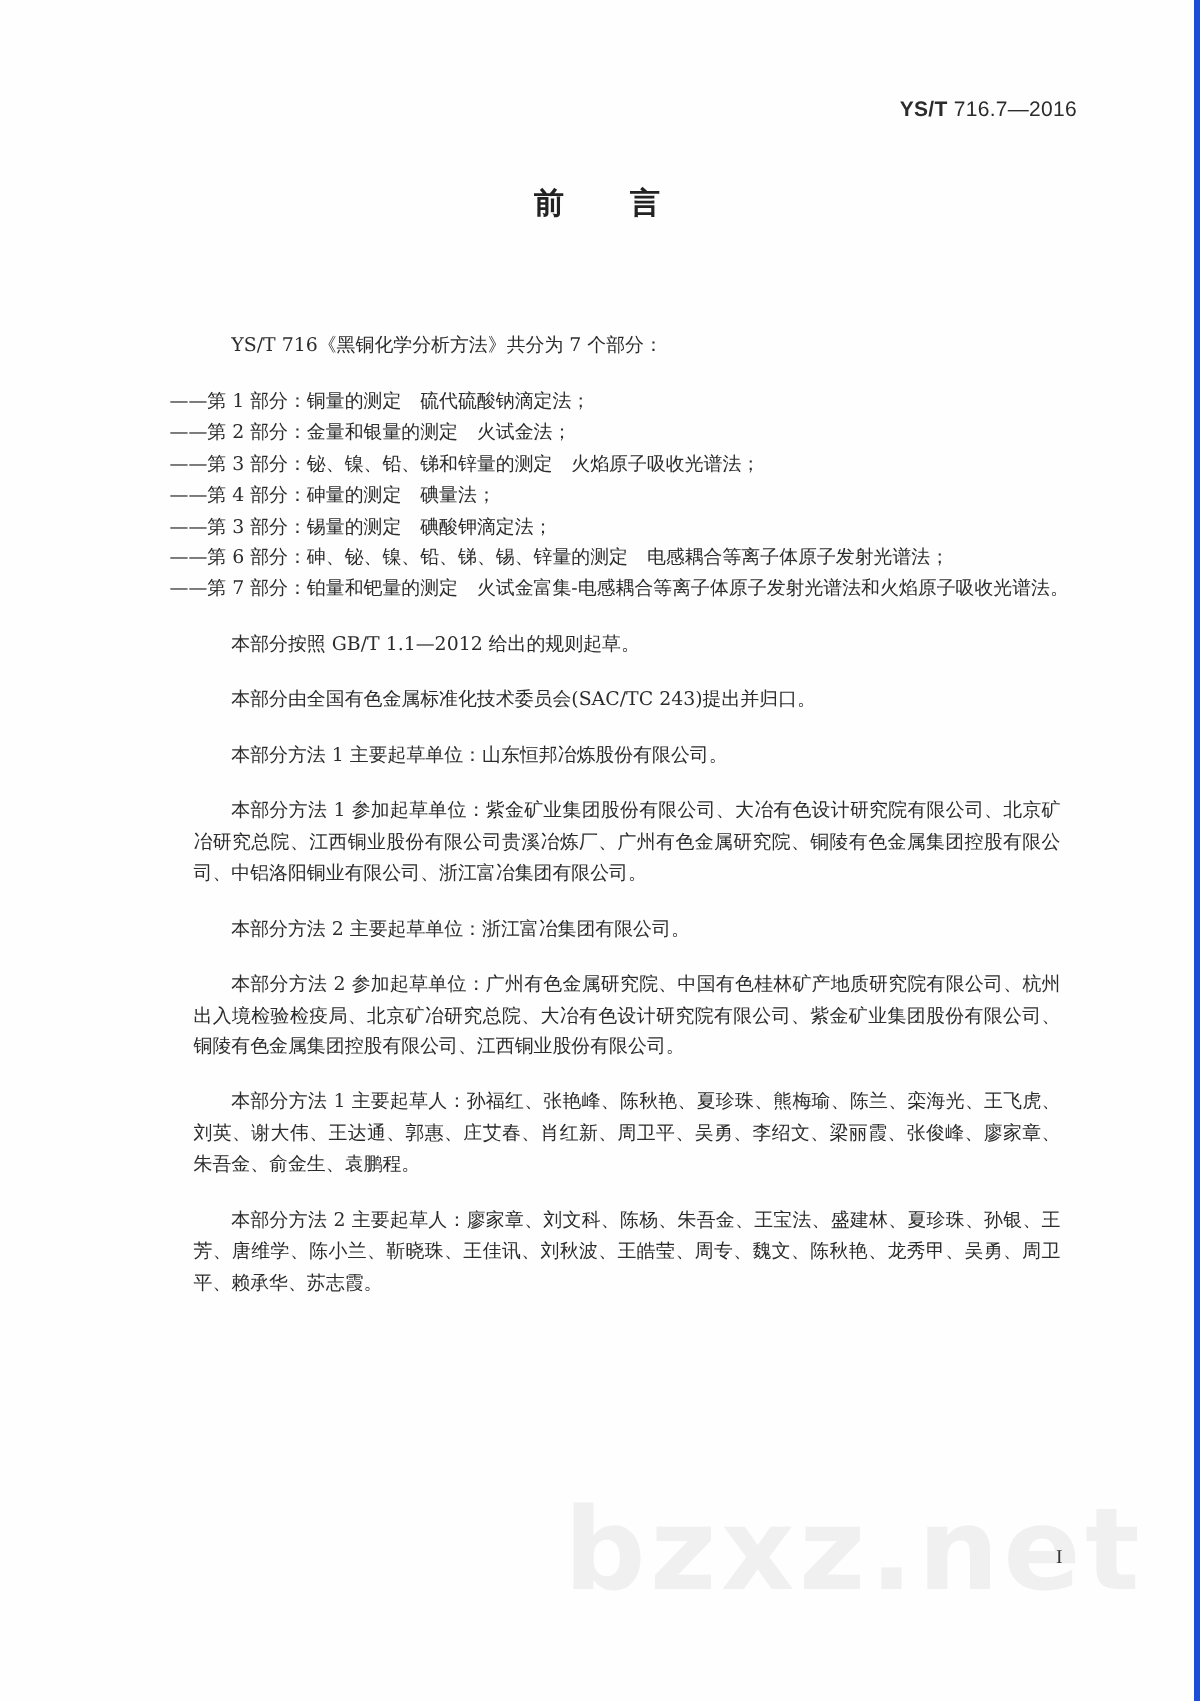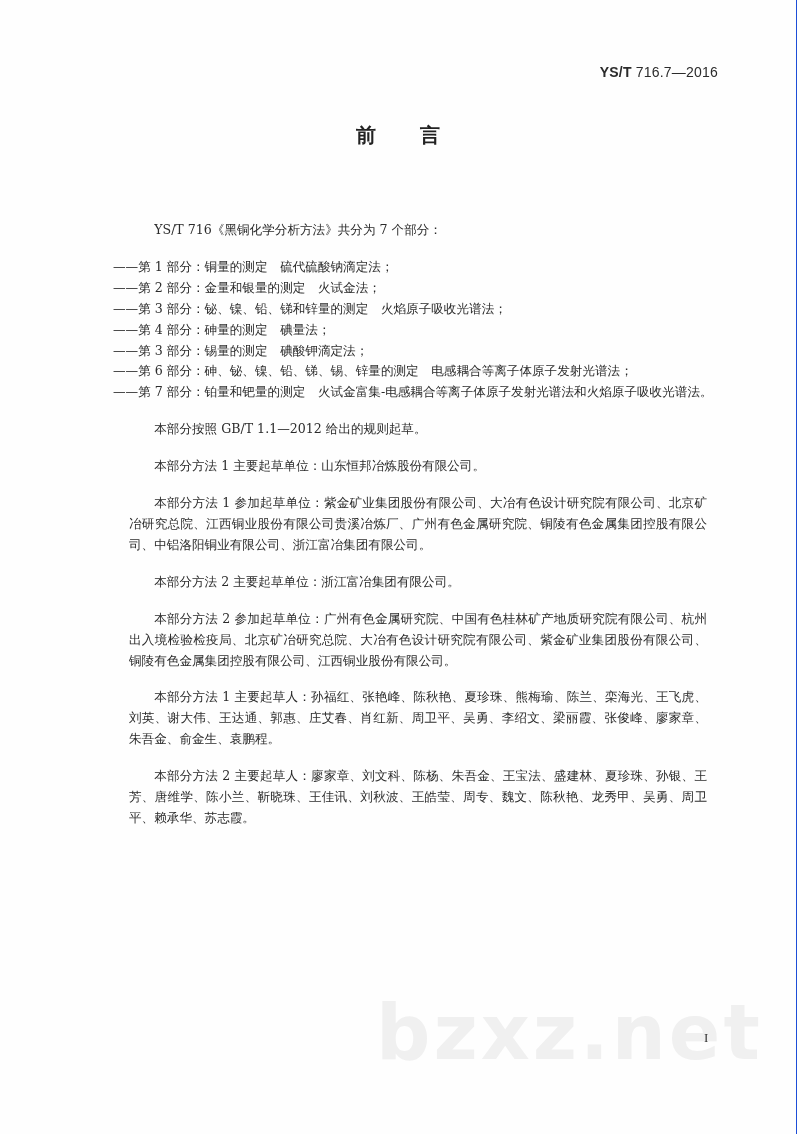--- a/index.html
+++ b/index.html
@@ -14,21 +14,21 @@
       overflow: hidden;
       font-family: "DejaVu Serif", "Liberation Serif", serif;
       color: #2a2a2a;
     }
     .page {
       position: absolute;
       left: 0; top: 0;
       width: 796px;
       height: 1134px;
       background: #fefefe;
-      border-right: 1px solid #1d4ed8;
+      border-right: 4px solid #1d4ed8;
     }
     .std-code {
       position: absolute;
       top: 64px;
       right: 78px;
       font-family: "Liberation Sans", "DejaVu Sans", sans-serif;
       font-size: 14px;
       font-weight: bold;
       color: #2b2b2b;
       letter-spacing: 0.2px;
@@ -114,20 +114,21 @@
       <p class="list-item">——第 1 部分：铜量的测定　硫代硫酸钠滴定法；</p>
       <p class="list-item">——第 2 部分：金量和银量的测定　火试金法；</p>
       <p class="list-item">——第 3 部分：铋、镍、铅、锑和锌量的测定　火焰原子吸收光谱法；</p>
       <p class="list-item">——第 4 部分：砷量的测定　碘量法；</p>
       <p class="list-item">——第 3 部分：锡量的测定　碘酸钾滴定法；</p>
       <p class="list-item">——第 6 部分：砷、铋、镍、铅、锑、锡、锌量的测定　电感耦合等离子体原子发射光谱法；</p>
       <p class="list-item">——第 7 部分：铂量和钯量的测定　火试金富集-电感耦合等离子体原子发射光谱法和火焰原子吸收光谱法。</p>
     </div>
 
     <p class="para">本部分按照 GB/T 1.1—2012 给出的规则起草。</p>
+    <p class="para">本部分由全国有色金属标准化技术委员会(SAC/TC 243)提出并归口。</p>
     <p class="para">本部分方法 1 主要起草单位：山东恒邦冶炼股份有限公司。</p>
     <p class="para">本部分方法 1 参加起草单位：紫金矿业集团股份有限公司、大冶有色设计研究院有限公司、北京矿冶研究总院、江西铜业股份有限公司贵溪冶炼厂、广州有色金属研究院、铜陵有色金属集团控股有限公司、中铝洛阳铜业有限公司、浙江富冶集团有限公司。</p>
     <p class="para">本部分方法 2 主要起草单位：浙江富冶集团有限公司。</p>
     <p class="para">本部分方法 2 参加起草单位：广州有色金属研究院、中国有色桂林矿产地质研究院有限公司、杭州出入境检验检疫局、北京矿冶研究总院、大冶有色设计研究院有限公司、紫金矿业集团股份有限公司、铜陵有色金属集团控股有限公司、江西铜业股份有限公司。</p>
     <p class="para">本部分方法 1 主要起草人：孙福红、张艳峰、陈秋艳、夏珍珠、熊梅瑜、陈兰、栾海光、王飞虎、刘英、谢大伟、王达通、郭惠、庄艾春、肖红新、周卫平、吴勇、李绍文、梁丽霞、张俊峰、廖家章、朱吾金、俞金生、袁鹏程。</p>
     <p class="para">本部分方法 2 主要起草人：廖家章、刘文科、陈杨、朱吾金、王宝法、盛建林、夏珍珠、孙银、王芳、唐维学、陈小兰、靳晓珠、王佳讯、刘秋波、王皓莹、周专、魏文、陈秋艳、龙秀甲、吴勇、周卫平、赖承华、苏志霞。</p>
   </div>
 
   <div class="watermark">bzxz.net</div>
 

